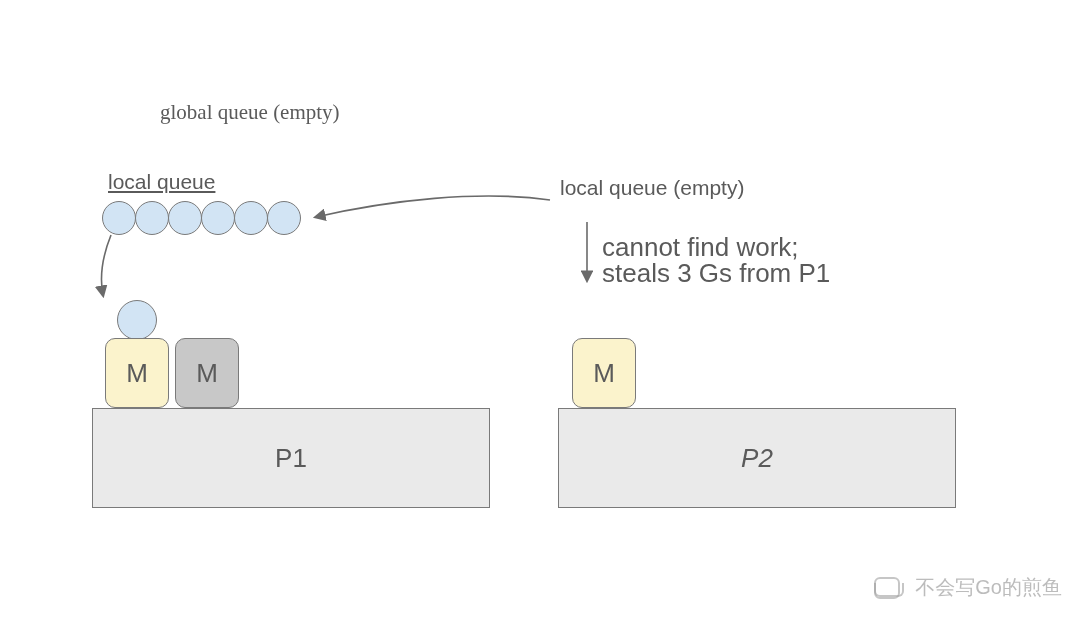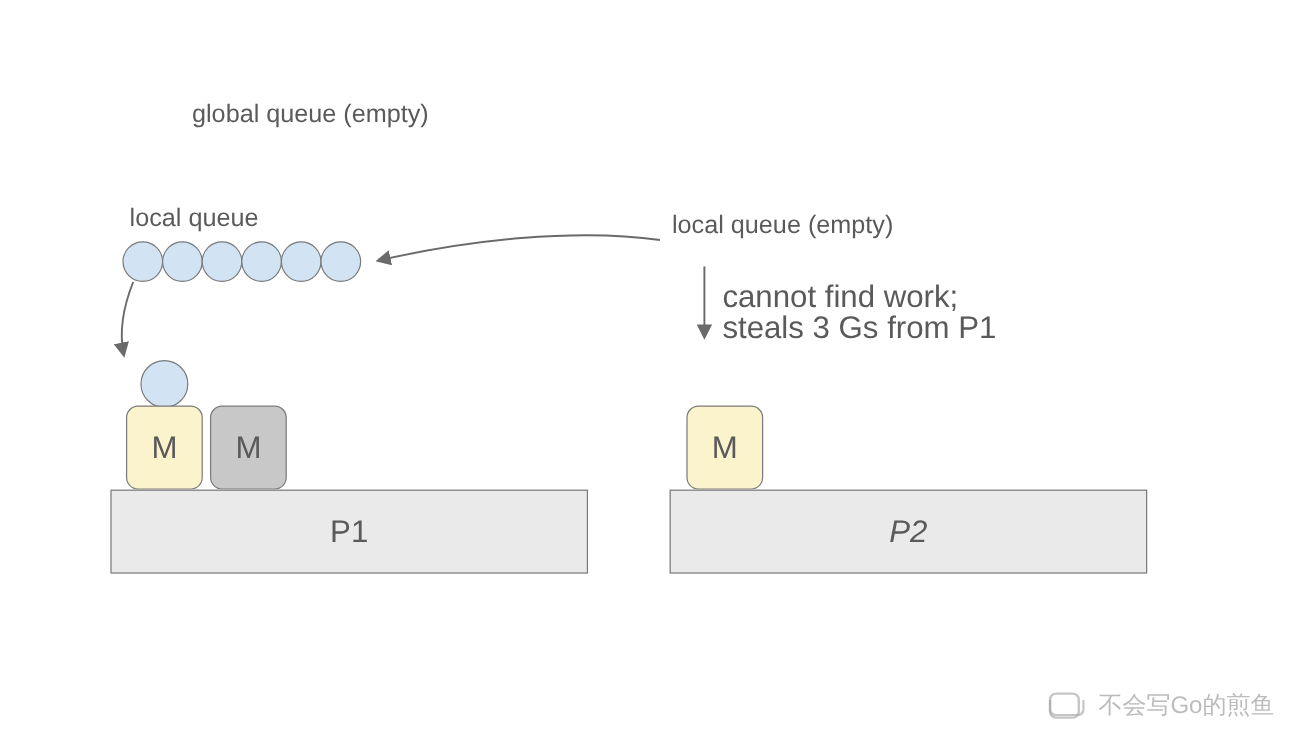--- a/index.html
+++ b/index.html
@@ -37,21 +37,21 @@
     align-items: center;
     justify-content: center;
     font-size: 26px;
     color: #5a5a5a;
   }
   .mbox.yellow { background: #fbf3cc; }
   .mbox.gray { background: #c8c8c8; }
   .pbox {
     position: absolute;
     width: 398px;
-    height: 70px;
+    height: 100px;
     background: #eaeaea;
     border: 1.5px solid #7a7a7a;
     display: flex;
     align-items: center;
     justify-content: center;
     font-size: 26px;
     color: #5a5a5a;
   }
   svg.arrow {
     position: absolute;
@@ -84,22 +84,22 @@
     width: 26px;
     height: 12px;
     border: 2px solid rgba(160,160,160,0.6);
     border-top: none;
     border-radius: 0 0 6px 6px;
   }
 </style>
 </head>
 <body>
 
-<div class="label" style="left:160px; top:84px;">global queue (empty)</div>
-<div class="label" style="left:108px; top:170px;">local queue</div>
+<div class="label" style="left:160px; top:100px;font-family:Liberation Serif, serif;">global queue (empty)</div>
+<div class="label" style="left:108px; top:170px;text-decoration:underline;">local queue</div>
 <div class="label" style="left:560px; top:176px;">local queue (empty)</div>
 <div class="label" style="left:602px; top:234px; font-size:26px; line-height:26px;">cannot find work;
 steals 3 Gs from P1</div>
 
 <div class="gcircle" style="left:102px; top:201px;"></div>
 <div class="gcircle" style="left:135px; top:201px;"></div>
 <div class="gcircle" style="left:168px; top:201px;"></div>
 <div class="gcircle" style="left:201px; top:201px;"></div>
 <div class="gcircle" style="left:234px; top:201px;"></div>
 <div class="gcircle" style="left:267px; top:201px;"></div>

